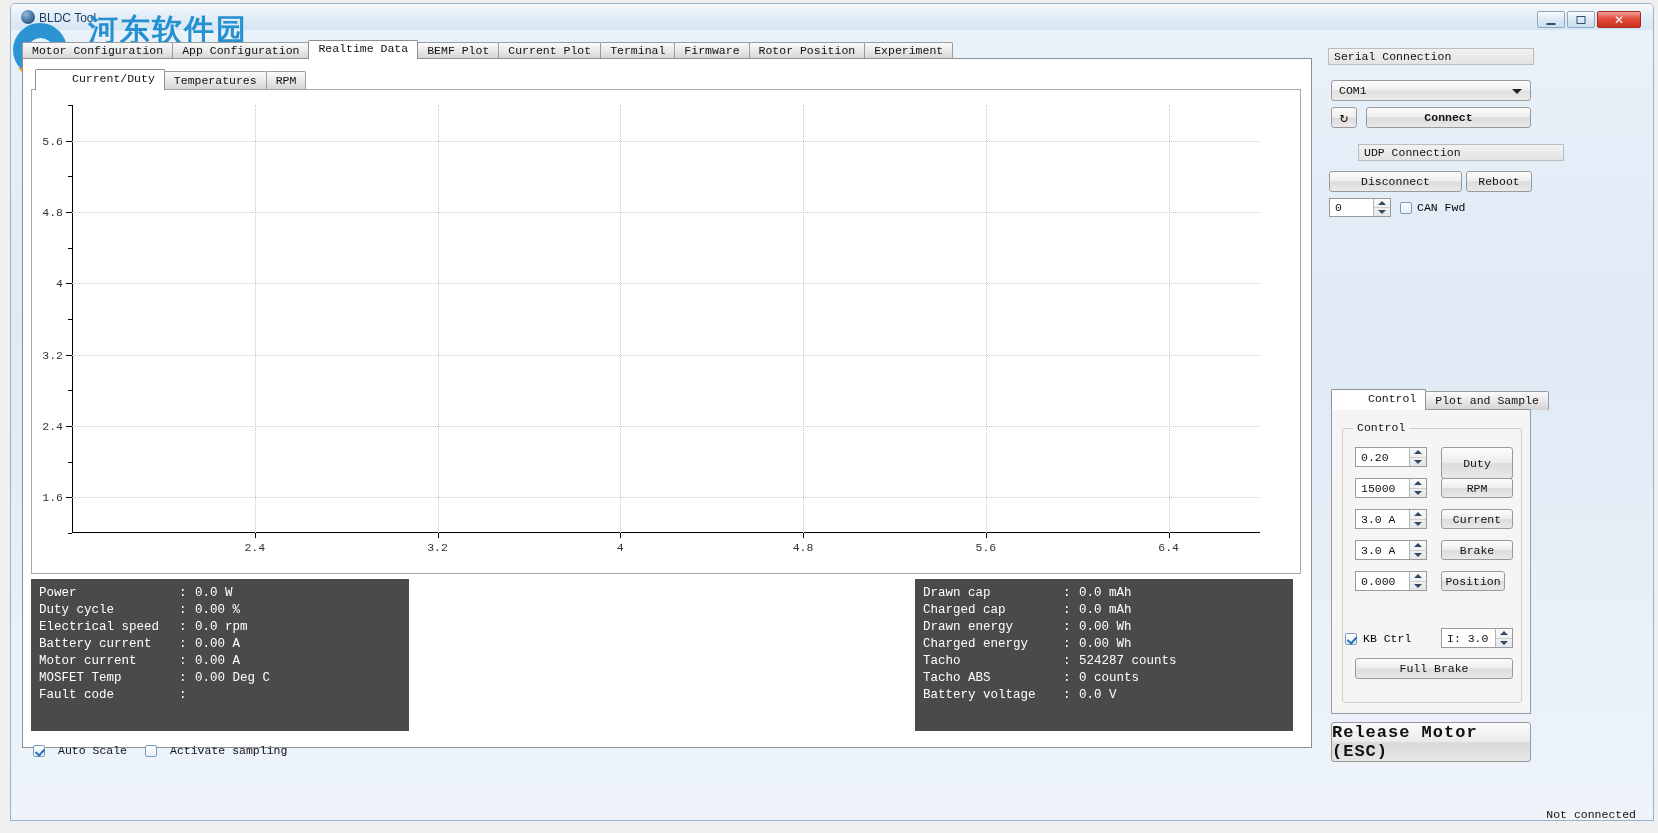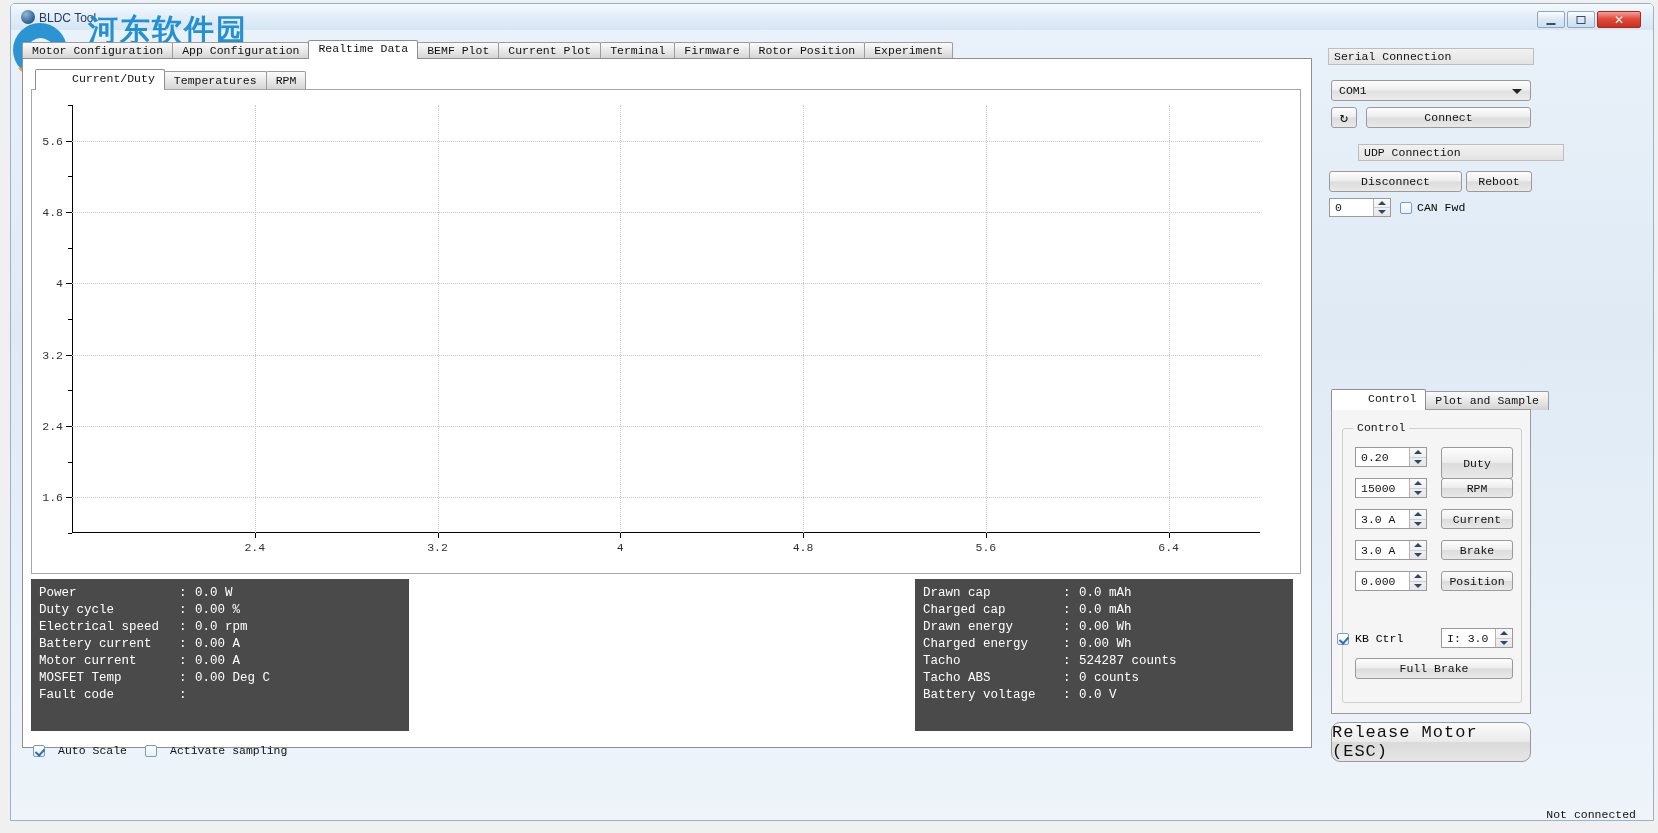--- a/index.html
+++ b/index.html
@@ -338,26 +338,26 @@
   .groupbox-title {
     position: absolute;
     top: -8px; left: 10px;
     background: #f5f5f5;
     padding: 0 4px;
     font-size: 11.5px;
     color: #111;
   }
   .release-btn {
     border: 1px solid #9a9a9a;
-    border-radius: 9px;
+    border-radius: 3px;
     background: linear-gradient(to bottom,#fbfbfb,#ebebeb 48%,#dadada 52%,#e6e6e6);
     font-size: 17px;
     letter-spacing: 1px;
     color: #111;
-    display: flex; align-items: center; justify-content: center;
+    display: flex; align-items: center; justify-content: center; font-weight: bold;
   }
   .statusbar-text {
     position: absolute;
     right: 22px; bottom: 12px;
     font-size: 11.5px;
     color: #111;
   }
   .refresh-ico {
     font-size: 14px; color: #111; line-height: 1;
   }
@@ -483,21 +483,21 @@
     <div class="grp-header">Serial Connection</div>
 
     <div class="combo" style="position:absolute;left:3px;top:32px;width:200px;height:21px;">
       <span>COM1</span>
       <span class="arrow"></span>
     </div>
 
     <div class="btn" style="position:absolute;left:3px;top:59px;width:26px;height:21px;">
       <span class="refresh-ico">↻</span>
     </div>
-    <div class="btn" style="position:absolute;left:38px;top:59px;width:165px;height:21px;">Connect</div>
+    <div class="btn" style="position:absolute;left:38px;top:59px;width:165px;height:21px;font-weight:bold;">Connect</div>
 
     <div class="grp-header" style="position:absolute;left:3px;top:96px;margin-left:27px;">UDP Connection</div>
 
     <div class="btn" style="position:absolute;left:1px;top:123px;width:133px;height:21px;">Disconnect</div>
     <div class="btn" style="position:absolute;left:138px;top:123px;width:66px;height:21px;">Reboot</div>
 
     <div class="spin" style="position:absolute;left:1px;top:150px;width:62px;height:19px;">
       <span>0</span>
       <span class="sp-btns">
         <div class="up"></div>
@@ -553,24 +553,24 @@
             </span>
           </div>
           <div class="btn" style="position: absolute; left: 109px; top: 130px; width: 72px; height: 20px;">Brake</div>
           <div class="spin" style="position: absolute; left: 23px; top: 161px; width: 72px; height: 20px;">
             <span>0.000</span>
             <span class="sp-btns">
               <div class="up"></div>
               <div class="dn"></div>
             </span>
           </div>
-          <div class="btn" style="position: absolute; left: 109px; top: 161px; width: 72px; height: 20px;">Position</div>
+          <div class="btn" style="position: absolute; left: 109px; top: 161px; width: 64px; height: 20px;">Position</div>
         </div>
 
-      <div class="chk" style="position:absolute;left:5px;top:222px;font-size:11.5px;display:flex;align-items:center;gap:6px;">
+      <div class="chk" style="position:absolute;left:13px;top:222px;font-size:11.5px;display:flex;align-items:center;gap:6px;">
         <span class="cbox checked"></span>
         <span>KB Ctrl</span>
       </div>
       <div class="spin" style="position:absolute;left:109px;top:218px;width:72px;height:20px;">
         <span>I: 3.0 A</span>
         <span class="sp-btns">
           <div class="up"></div>
           <div class="dn"></div>
         </span>
       </div>

